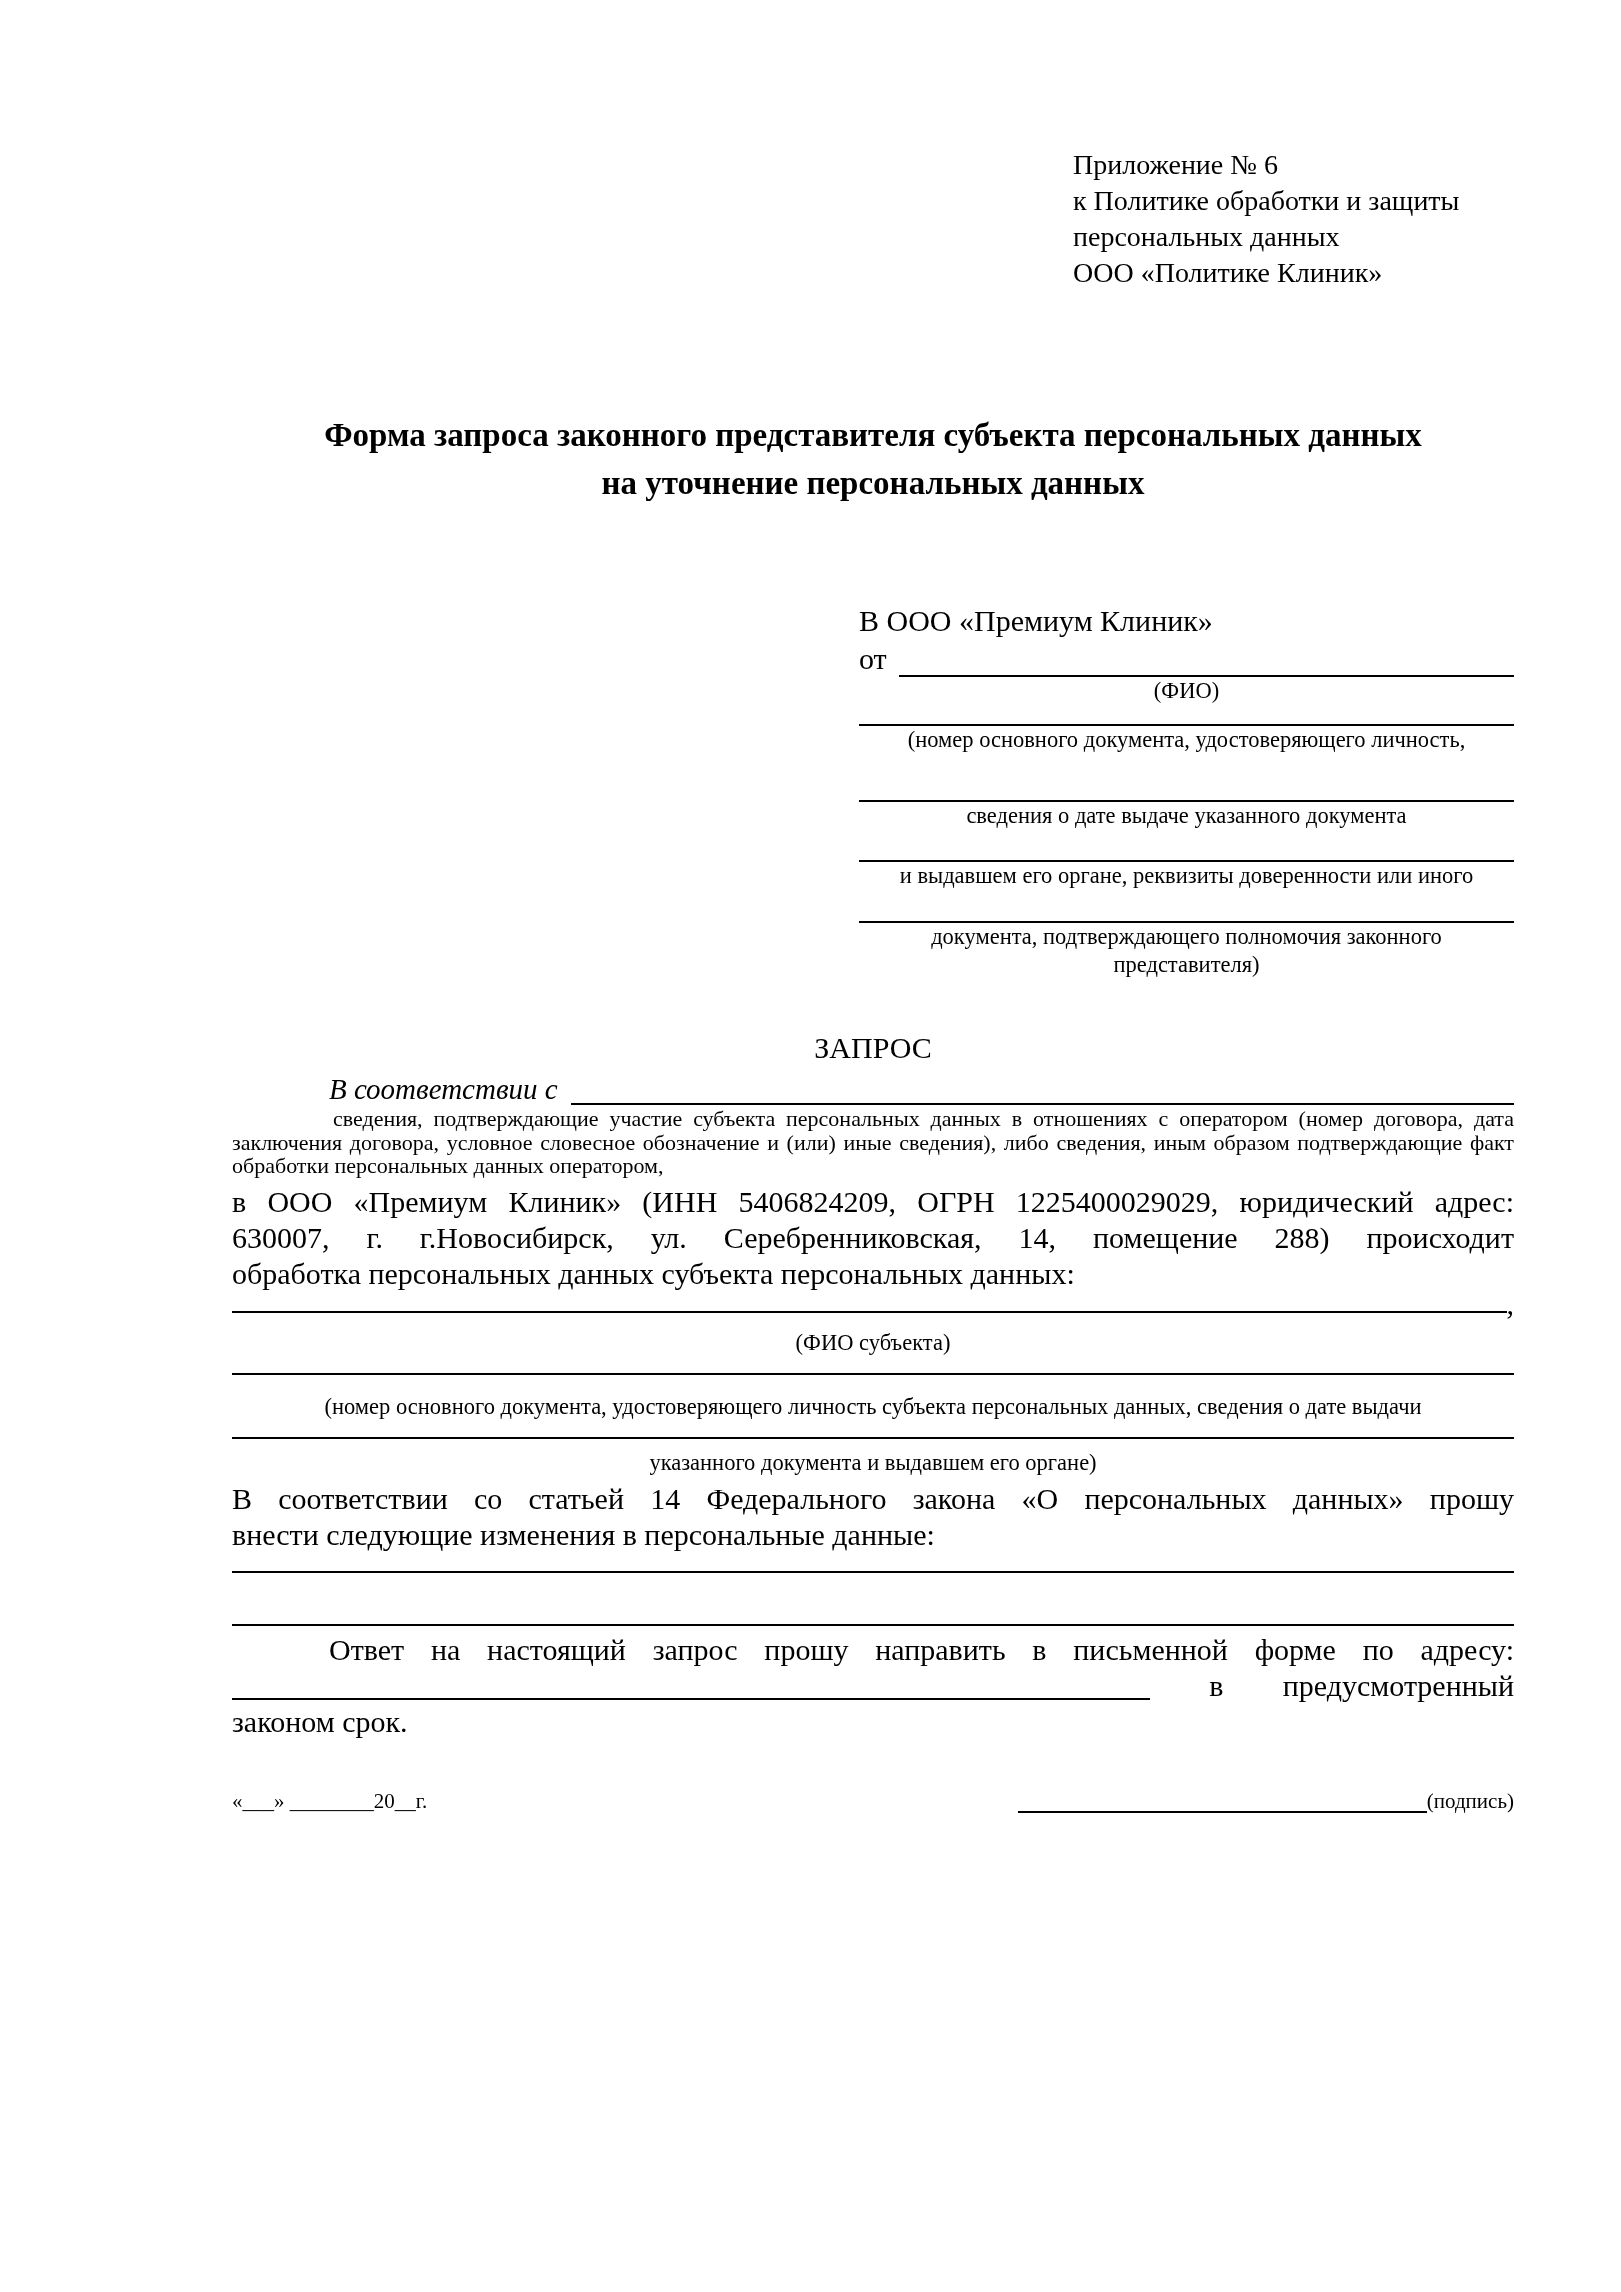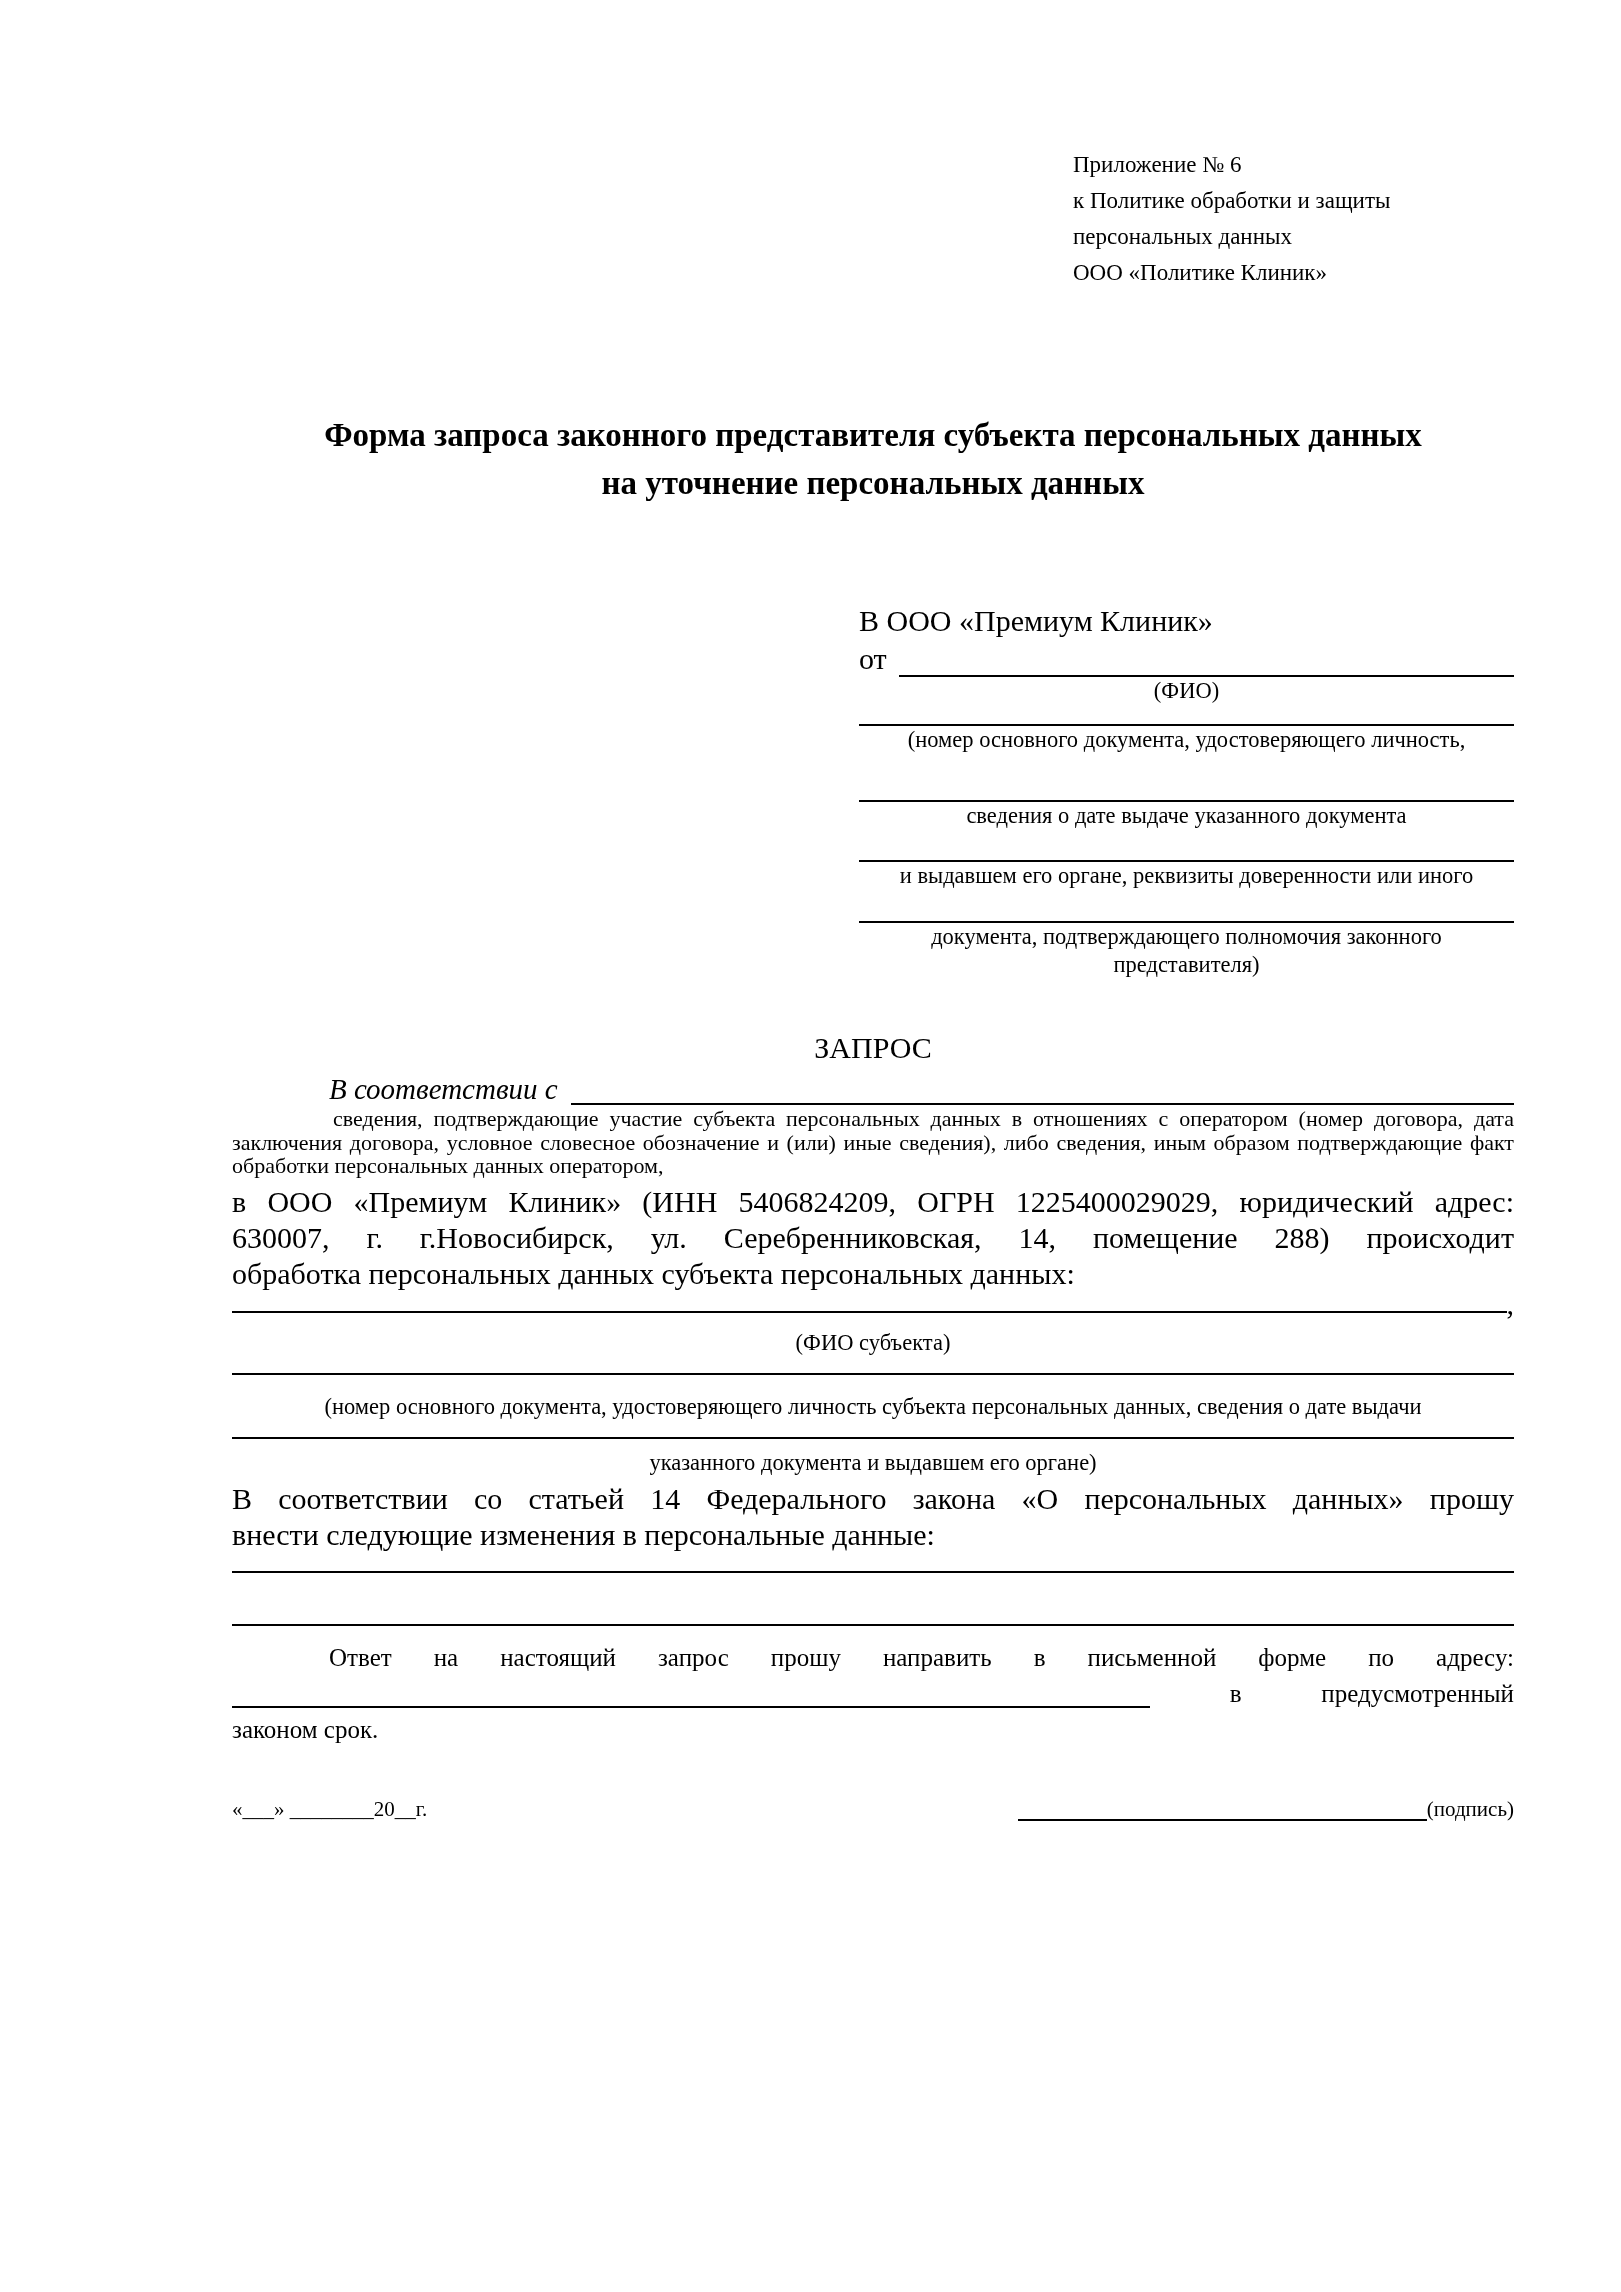--- a/index.html
+++ b/index.html
@@ -11,21 +11,21 @@
     color: #000000;
     font-family: "Liberation Serif", "DejaVu Serif", serif;
     font-size: 29px;
     line-height: 36px;
     box-sizing: border-box;
     padding: 147px 107px 0 232px;
     overflow: hidden;
   }
 
   
-  .appendix { margin-left: 841px; font-size: 23px; line-height: 36px; }
+  .appendix { margin-left: 841px; font-size: 28px; line-height: 36px; }
 
   
   .doc-title {
     margin-top: 120px;
     text-align: center;
     font-weight: bold;
     font-size: 33px;
     line-height: 48px;
   }
 
@@ -53,21 +53,21 @@
   .write-row { display: flex; align-items: flex-end; height: 21.6px; }
   .write-row .wline { flex: 1; }
   .write-row .tail { line-height: 19.6px; font-size: 30px; }
 
   .cap-pad { padding-top: 15.7px; }
   .fl16 { height: 15.7px; border-bottom: 2.9px solid #000; }
 
   .blank1 { height: 17.6px; border-bottom: 2.9px solid #000; }
   .blank2 { height: 51px; border-bottom: 2.9px solid #000; }
 
-  .reply-par { margin-top: 14px; font-size: 25px; line-height: 36px; }
+  .reply-par { margin-top: 6px; font-size: 30px; line-height: 36px; }
   .reply-par .l1 { text-indent: 97px; }
   .addr-row { display: flex; justify-content: space-between; align-items: flex-end; height: 36px; }
   .addr-row .wline { width: 918px; margin-bottom: 3.9px; }
   .addr-row .w { white-space: nowrap; }
 
   .footer-row { display: flex; justify-content: space-between; align-items: flex-end; margin-top: 43px; font-size: 21px; }
   .sig-group { display: flex; align-items: flex-end; }
   .sig-group .wline { width: 409px; margin-bottom: 5.9px; }
   .nowrap { white-space: nowrap; }
 </style>

